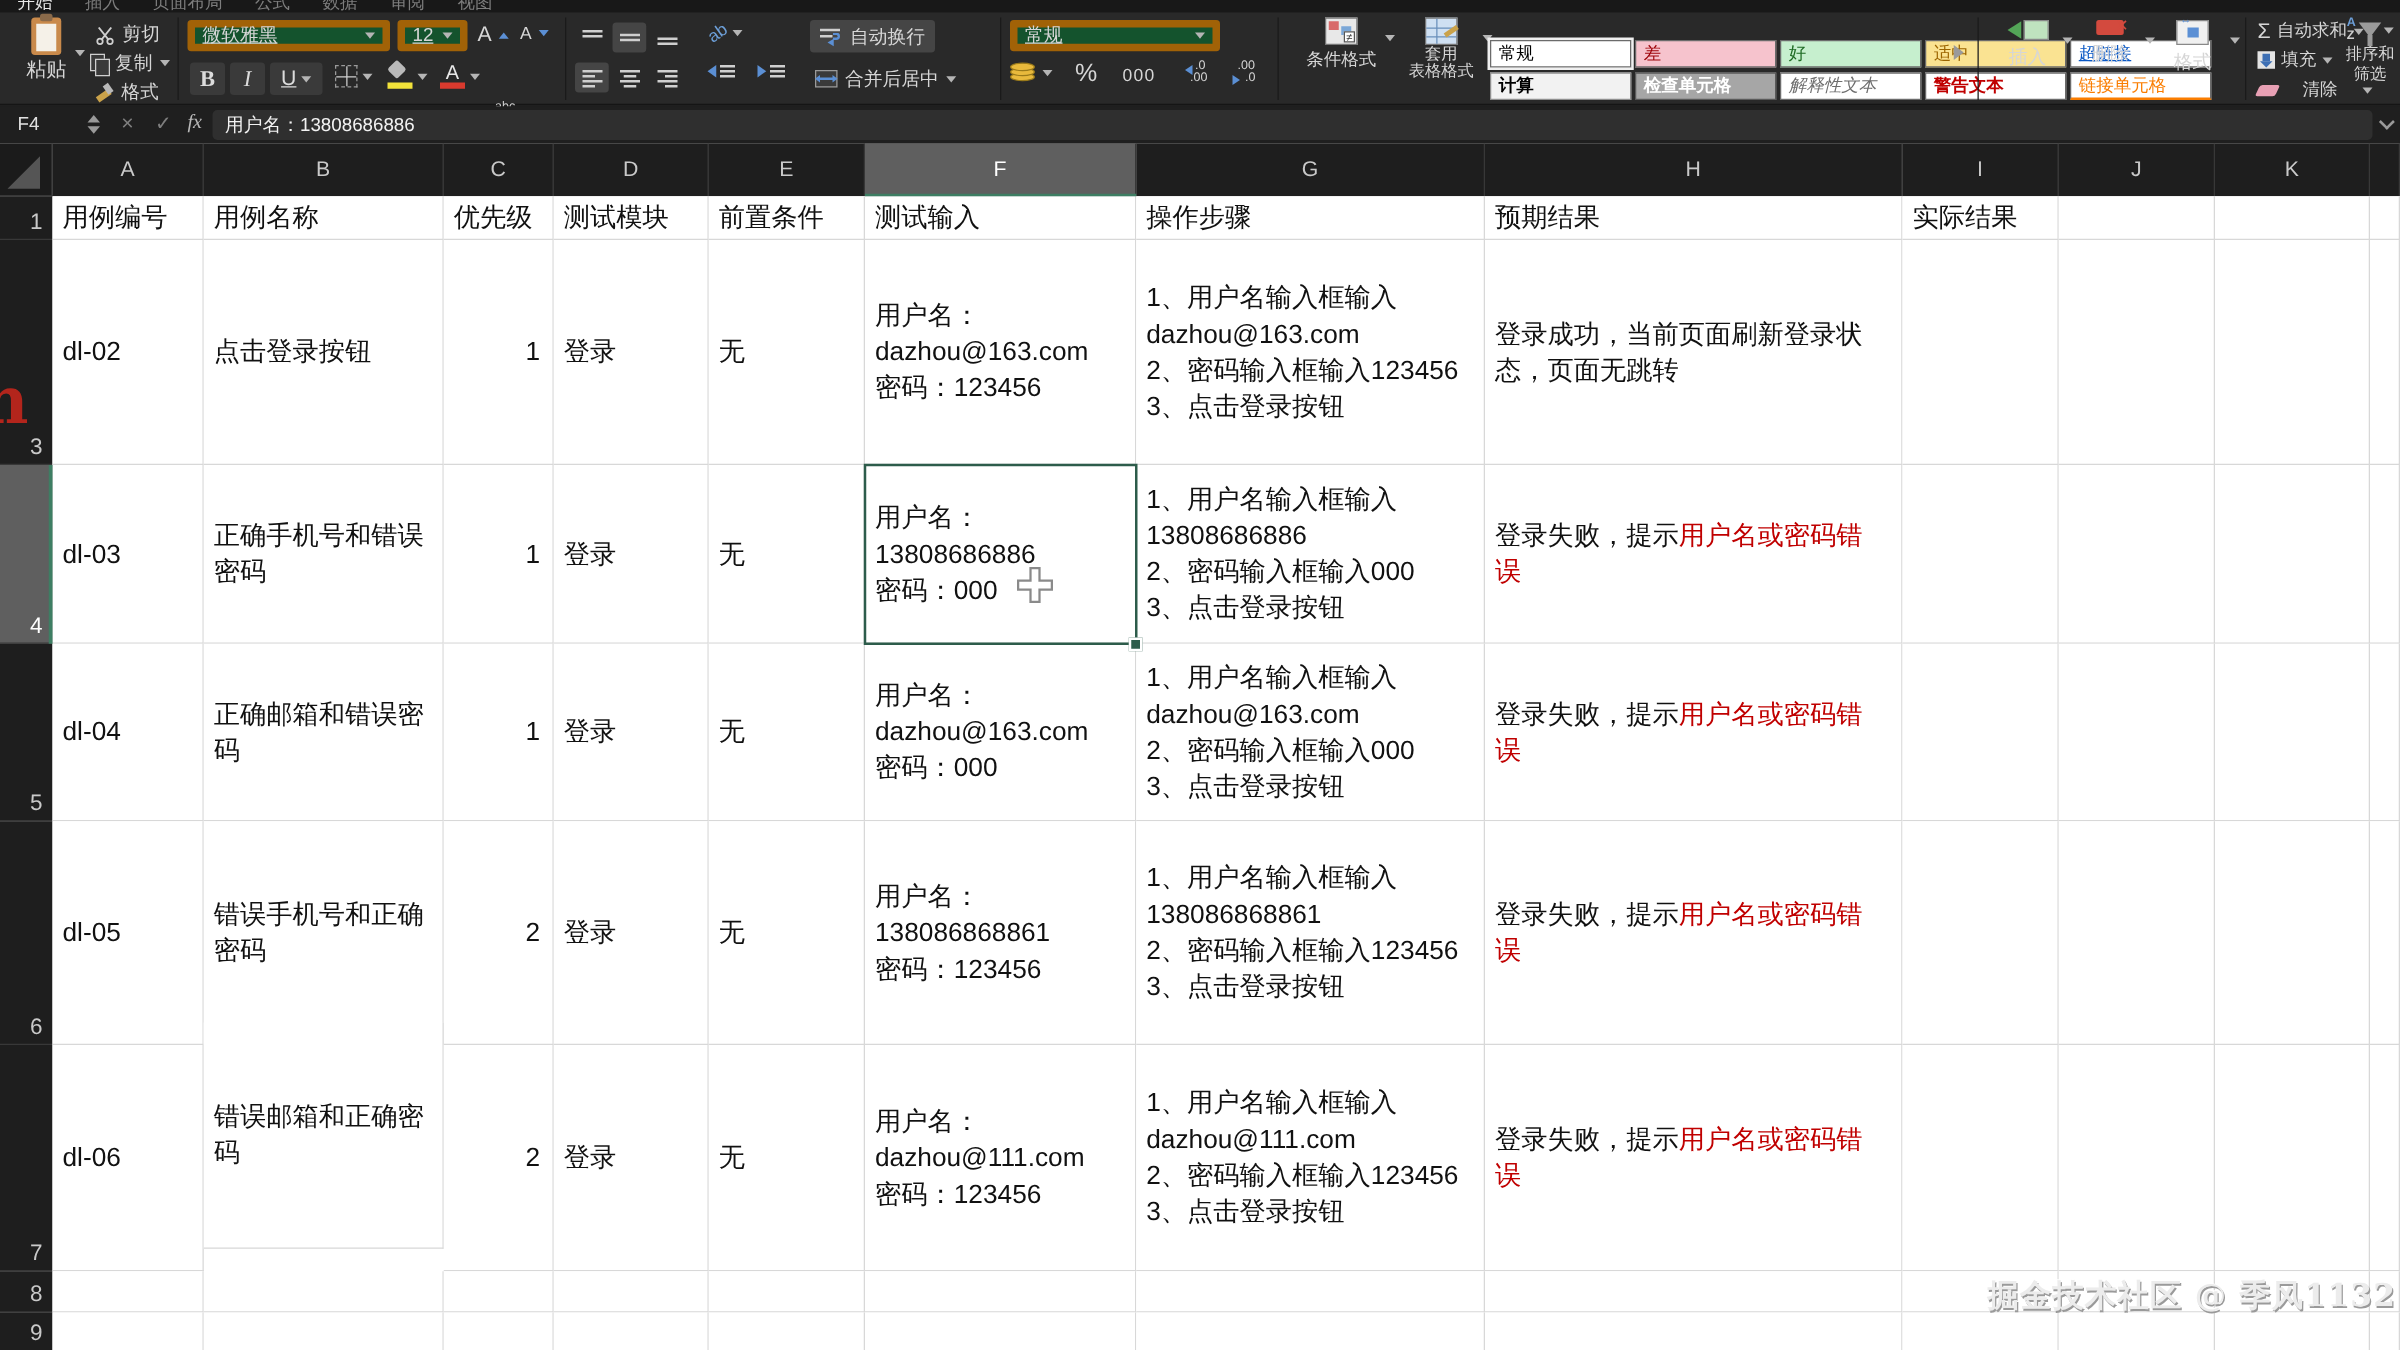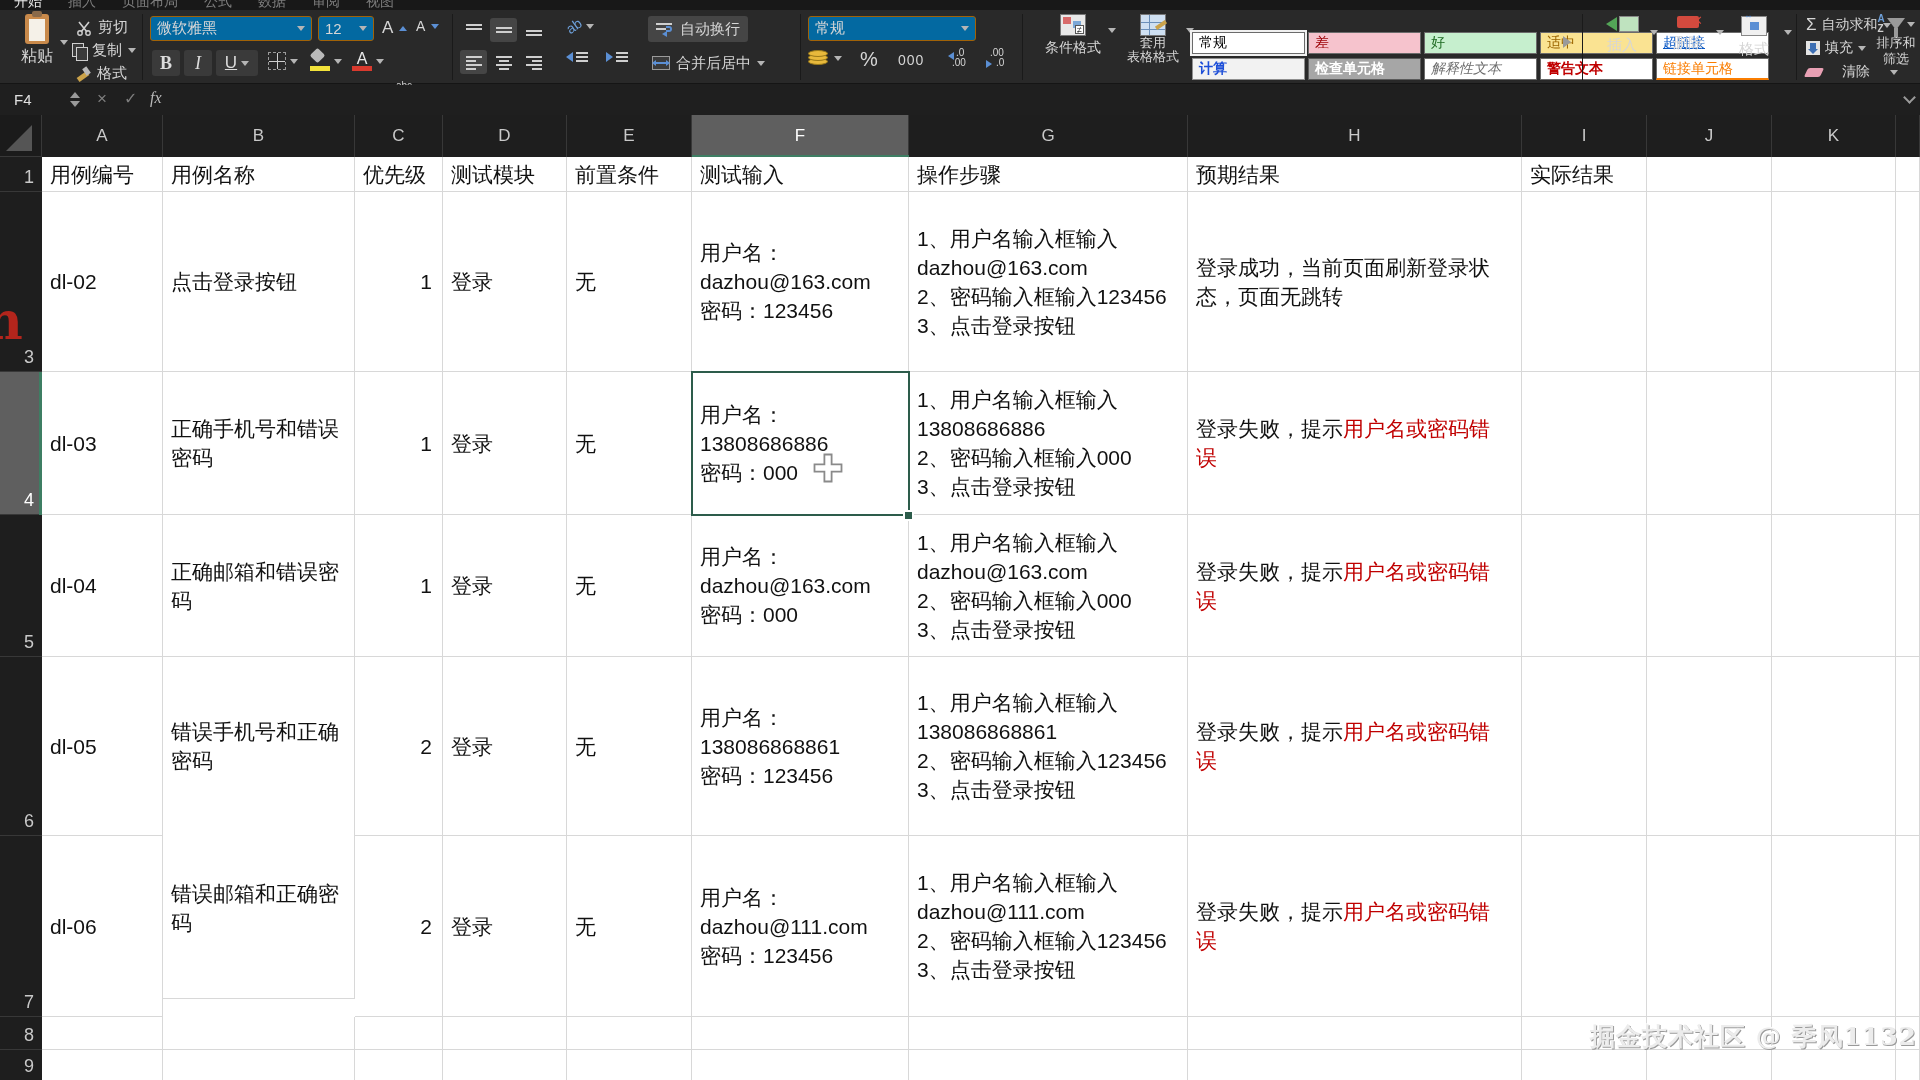--- a/index.html
+++ b/index.html
@@ -12,21 +12,21 @@
   #tabstrip { left:0; top:0; width:1920px; height:10px; background:#181818; overflow:hidden; display:flex; gap:26px; padding-left:14px; }
   .tabstub { font-size:14px; color:#7d7d7d; line-height:14px; margin-top:-6px; white-space:nowrap; }
   .tabstub.active { color:#e8e8e8; }
 
   
   #ribbon { left:0; top:10px; width:1920px; height:74px; background:#292929; color:#dcdcdc; border-bottom:1px solid #151515; }
   .vsep { position:absolute; top:4px; height:66px; width:1px; background:#1a1a1a; }
   .rlabel { font-size:15px; color:#d6d6d6; white-space:nowrap; }
   .caret { width:0; height:0; border-left:4px solid transparent; border-right:4px solid transparent; border-top:5px solid #b5b5b5; display:inline-block; }
   .rbtn { display:flex; align-items:center; gap:6px; cursor:default; }
-  .boxbtn { background:#0369a1; border:1px solid #a16207; border-radius:3px; display:flex; align-items:center; padding:0 6px; }
+  .boxbtn { background:#14532d; border:6px solid #a16207; border-radius:3px; display:flex; align-items:center; padding:0 6px;text-decoration:underline; }
   .pressed { background:#454545; border-radius:3px; }
   .alnico { width:18px; height:14px; position:relative; }
   .alnico i { position:absolute; left:1px; height:2px; background:#cfcfcf; display:block; }
   .bluetri { width:0; height:0; display:inline-block; }
 
   
   .clip { width:24px; height:30px; background:#c98a4b; border-radius:3px; position:relative; }
   .clip:before { content:""; position:absolute; left:4px; top:5px; width:16px; height:22px; background:#f5f1e8; }
   .clip:after { content:""; position:absolute; left:7px; top:-3px; width:10px; height:6px; background:#8a6a4a; border-radius:2px; }
 
@@ -331,21 +331,21 @@
       <span class="rlabel" style="font-size:13px;line-height:14px;">套用</span>
       <span class="rlabel" style="font-size:13px;line-height:14px;">表格格式</span>
     </div>
     <span class="caret abs" style="left:1186px;top:18px;"></span>
     <div id="chips" class="abs">
         <div class="chip sel" style="background: rgb(255, 255, 255); color: rgb(0, 0, 0);">常规</div>
         <div class="chip" style="background: rgb(246, 195, 205); color: rgb(156, 0, 6);">差</div>
         <div class="chip" style="background: rgb(198, 239, 206); color: rgb(31, 107, 36);">好</div>
         <div class="chip" style="background: rgb(250, 227, 146); color: rgb(156, 101, 0);">适中</div>
         <div class="chip" style="background: rgb(255, 255, 255); color: rgb(10, 88, 197); text-decoration: underline;">超链接</div>
-        <div class="chip" style="background: rgb(242, 242, 242); color: #1d4ed8; font-weight: bold; border-color: rgb(143, 143, 143);">计算</div>
+        <div class="chip" style="background: rgb(242, 242, 242); color: #000000; font-weight: bold; border-color: rgb(143, 143, 143);">计算</div>
         <div class="chip" style="background: rgb(166, 166, 166); color: rgb(255, 255, 255); font-weight: bold; border-color: rgb(90, 90, 90);">检查单元格</div>
         <div class="chip" style="background: rgb(255, 255, 255); color: rgb(110, 110, 110); font-style: italic;">解释性文本</div>
         <div class="chip" style="background: rgb(255, 255, 255); color: rgb(192, 0, 0); font-weight: bold;">警告文本</div>
         <div class="chip" style="background: rgb(255, 255, 255); color: rgb(250, 125, 0); border-bottom: 2px solid rgb(250, 125, 0);">链接单元格</div>
       </div>
     <div class="abs" style="left:1563px;top:26px;width:0;height:0;border-top:6px solid transparent;border-bottom:6px solid transparent;border-left:8px solid #9a9a9a;"></div>
     <div class="vsep" style="left:1582px;"></div>
 
     <div class="abs rbtn" style="left:1594px;top:6px;width:56px;height:60px;flex-direction:column;gap:4px;">
       <span style="display:flex;align-items:center;gap:2px;">
@@ -401,20 +401,23 @@
     </div>
   </div>
 
   <div id="fbar" class="abs">
     <span class="abs" style="left:14px;top:6px;font-size:15px;">F4</span>
     <span class="abs spin" style="left:70px;top:7px;border-bottom:6px solid #9a9a9a;"></span>
     <span class="abs spin" style="left:70px;top:16px;border-top:6px solid #9a9a9a;"></span>
     <span class="abs" style="left:97px;top:4px;font-size:17px;color:#7e7e7e;">×</span>
     <span class="abs" style="left:124px;top:4px;font-size:16px;color:#7e7e7e;">✓</span>
     <span class="abs" style="left:150px;top:4px;font-size:16px;color:#b9b9b9;font-family:'Liberation Serif',serif;font-style:italic;">fx</span>
+    <div id="fx-input" class="abs">
+      <span>用户名：13808686886</span>
+    </div>
     <span class="abs" style="left:1905px;top:8px;width:9px;height:9px;border-right:2px solid #9a9a9a;border-bottom:2px solid #9a9a9a;transform:rotate(45deg);"></span>
   </div>
 
   <div id="grid" class="abs">
     <div class="abs" style="left:0;top:0;width:42px;height:42px;background:#1b1b1b;border-right:1px solid #383838;border-bottom:1px solid #383838;">
       <span class="abs" style="left:6px;top:10px;width:0;height:0;border-left:26px solid transparent;border-bottom:26px solid #555555;"></span>
     </div>
     <div id="headers">
         <div class="colhdr" style="left: 42px; width: 121px;">A</div>
         <div class="colhdr" style="left: 163px; width: 192px;">B</div>

